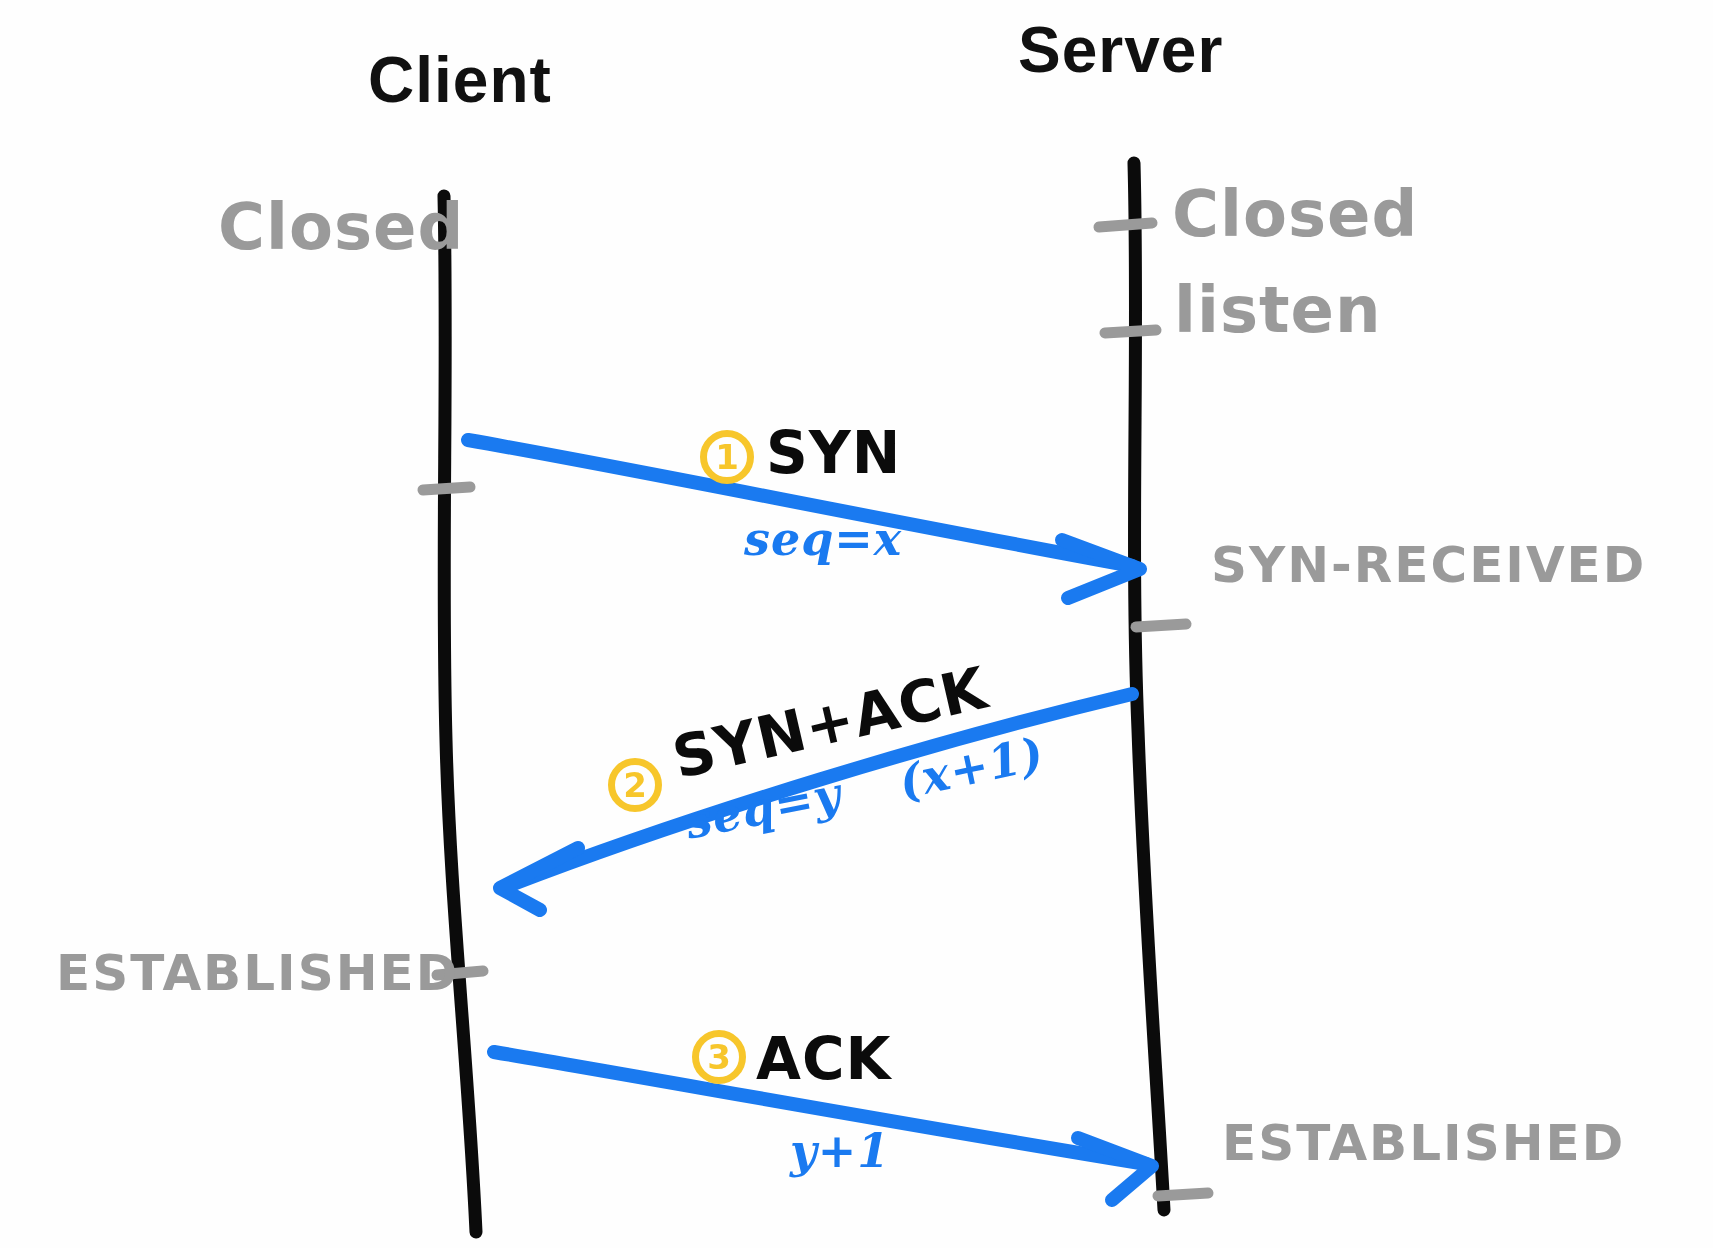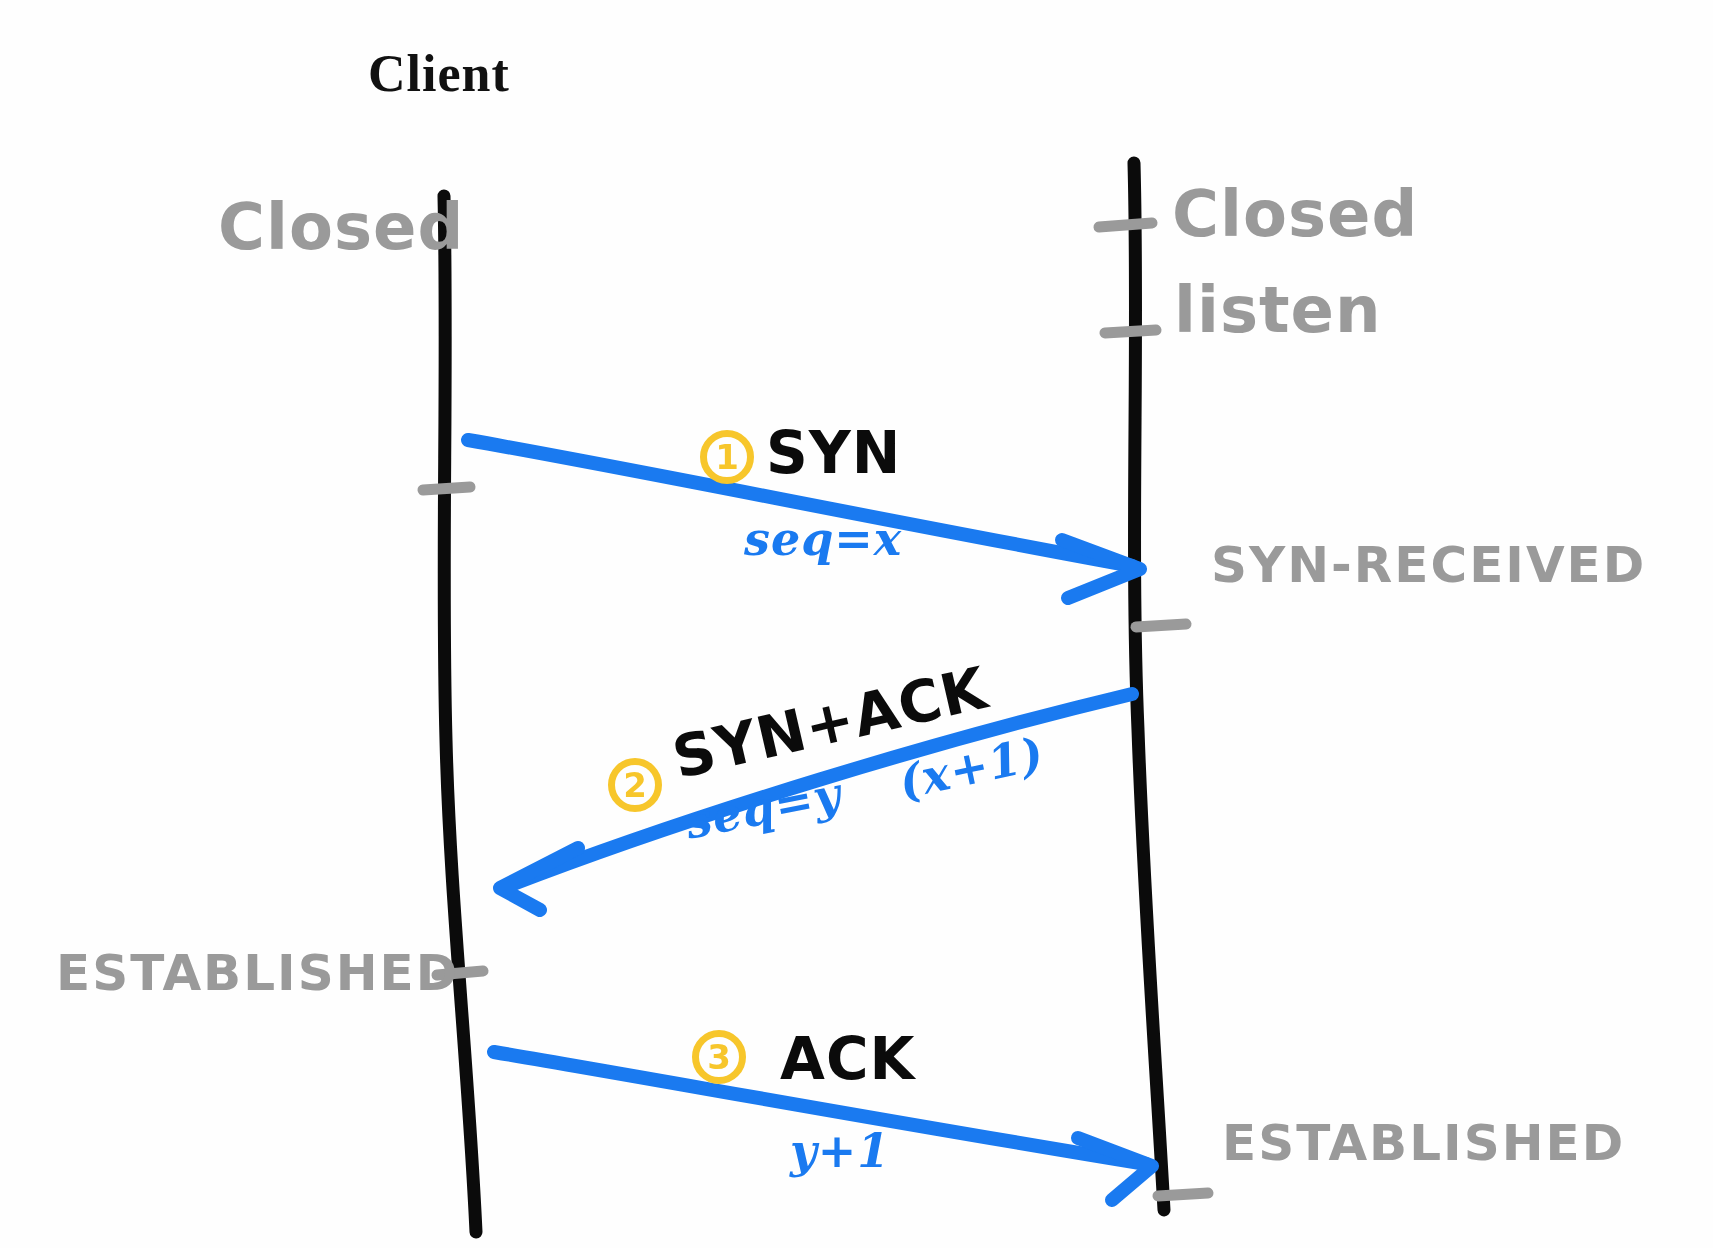--- a/index.html
+++ b/index.html
@@ -23,23 +23,23 @@
     height: 1248px;
   }
   .lbl {
     position: absolute;
     white-space: nowrap;
     line-height: 1;
     user-select: none;
   }
   .actor {
     color: #111111;
-    font-size: 52px;
+    font-size: 64px;
     font-weight: 700;
-    font-family: Liberation Serif, serif;
+    font-family: Liberation Sans, sans-serif;
     letter-spacing: 1px;
   }
   .state {
     color: #9a9a9a;
     font-size: 64px;
     font-weight: 700;
     font-family: "DejaVu Sans", sans-serif;
     letter-spacing: 1px;
   }
   .state-caps {
@@ -107,35 +107,36 @@
     <path d="M 1062 540 L 1140 569 L 1068 598" stroke="#1a7af0" stroke-width="14" fill="none" stroke-linecap="round" stroke-linejoin="round"></path>
 
     <path d="M 1132 694 C 940 740, 700 812, 508 886" stroke="#1a7af0" stroke-width="14" fill="none" stroke-linecap="round"></path>
     <path d="M 578 848 L 500 888 L 540 910" stroke="#1a7af0" stroke-width="14" fill="none" stroke-linecap="round" stroke-linejoin="round"></path>
 
     <path d="M 494 1052 C 660 1080, 900 1124, 1146 1164" stroke="#1a7af0" stroke-width="14" fill="none" stroke-linecap="round"></path>
     <path d="M 1078 1138 L 1152 1166 L 1112 1200" stroke="#1a7af0" stroke-width="14" fill="none" stroke-linecap="round" stroke-linejoin="round"></path>
   </svg>
 
   <div class="lbl actor" style="left:368px; top:48px;">Client</div>
+  <div class="lbl actor" style="left:1018px; top:18px;">Server</div>
 
   <div class="lbl state" style="left:218px; top:195px;">Closed</div>
   <div class="lbl state-caps" style="left:56px; top:948px;">ESTABLISHED</div>
 
   <div class="lbl state" style="left:1172px; top:182px;">Closed</div>
   <div class="lbl state" style="left:1174px; top:278px;">listen</div>
   <div class="lbl state-caps" style="left:1198px; top:540px;margin-left:13px;">SYN-RECEIVED</div>
   <div class="lbl state-caps" style="left:1222px; top:1118px;">ESTABLISHED</div>
 
   <div class="step" style="left:700px; top:430px;">1</div>
   <div class="lbl msg" style="left:766px; top:424px;">SYN</div>
   <div class="lbl seq" style="left:744px; top:516px;">seq=x</div>
 
   <div class="step" style="left:608px; top:758px;">2</div>
   <div class="lbl msg rot-syn-ack" style="left:674px; top:730px;">SYN+ACK</div>
   <div class="lbl seq rot-seq-y" style="left:686px; top:800px;">seq=y</div>
   <div class="lbl seq rot-x1" style="left:900px; top:760px;">(x+1)</div>
 
   <div class="step" style="left:692px; top:1030px;">3</div>
-  <div class="lbl msg" style="left:780px; top:1030px;">ACK</div>
+  <div class="lbl msg" style="left:756px; top:1030px;">ACK</div>
   <div class="lbl seq" style="left:790px; top:1128px;">y+1</div>
 
 </div>
 
 </body></html>

